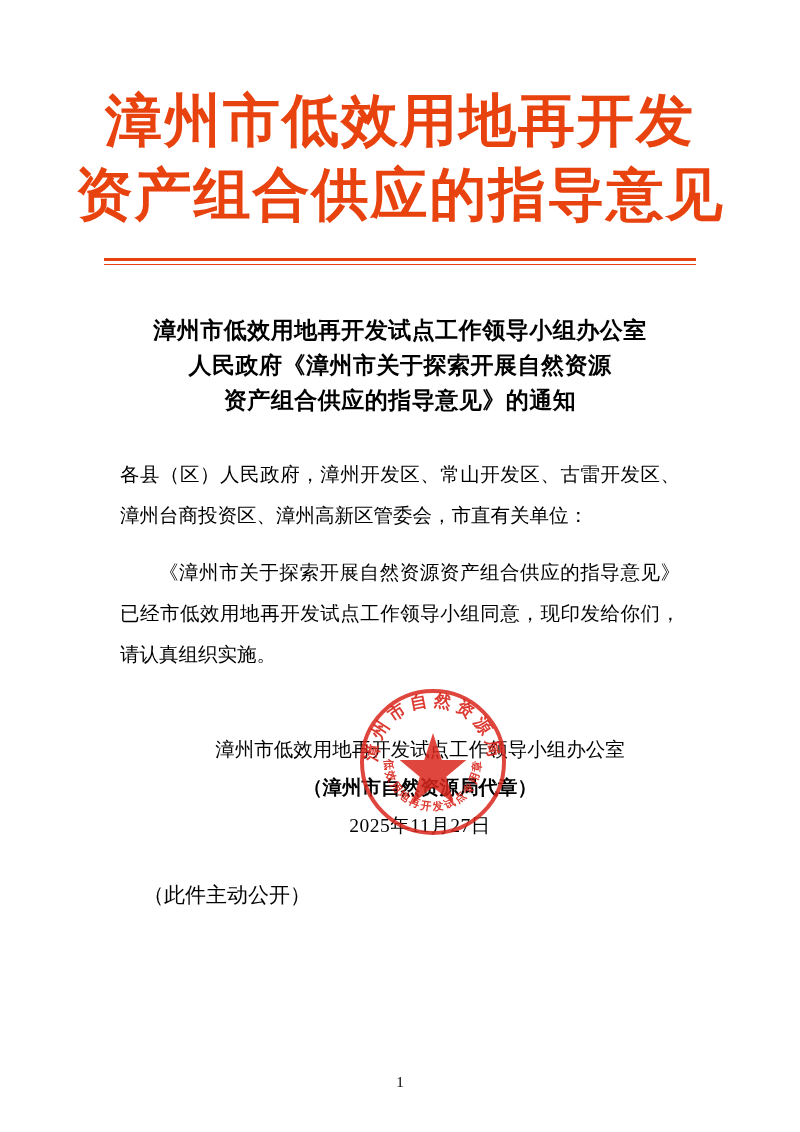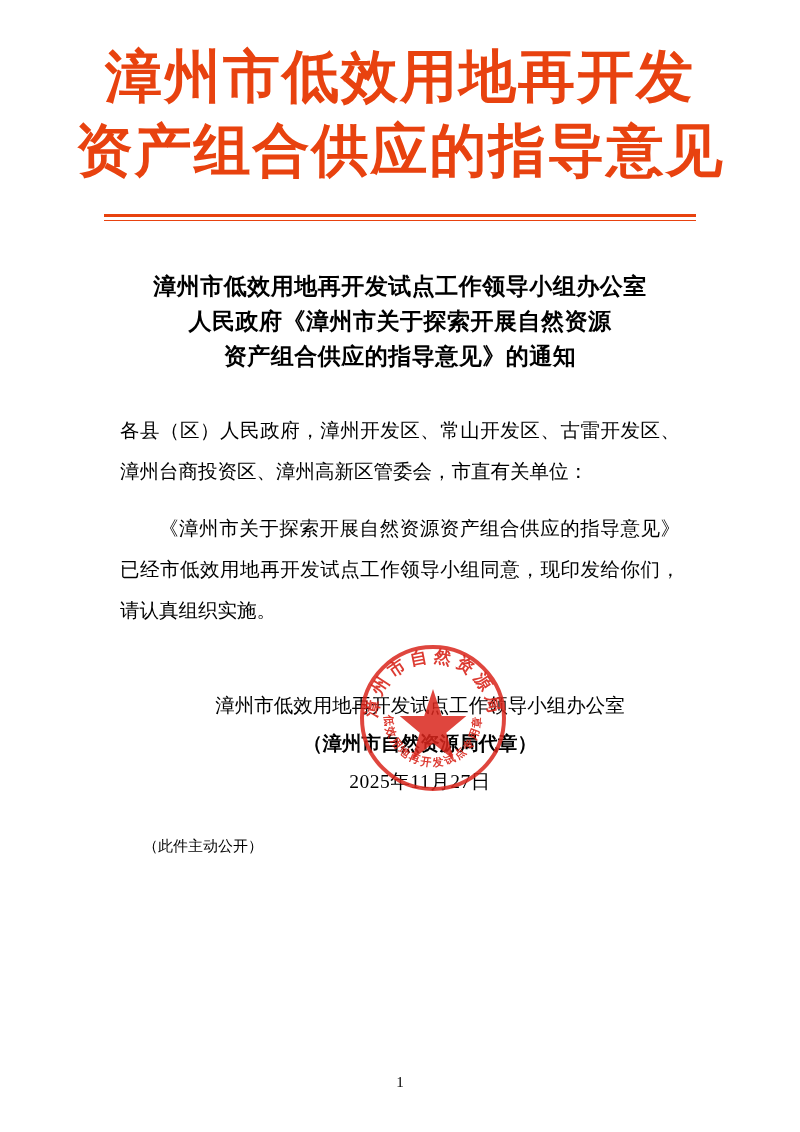--- a/index.html
+++ b/index.html
@@ -18,21 +18,21 @@
 
   .page {
     position: relative;
     width: 800px;
     height: 1132px;
     box-sizing: border-box;
   }
 
   
   .letterhead {
-    padding-top: 40px;
+    padding-top: 84px;
     text-align: center;
   }
   .letterhead-line {
     font-family: "Liberation Serif", serif;
     font-weight: bold;
     color: #e8420f;
     font-size: 57px;
     line-height: 74px;
     letter-spacing: 2px;
     white-space: nowrap;
@@ -111,21 +111,21 @@
     width: 152px;
     height: 152px;
     pointer-events: none;
   }
   .seal svg { display: block; }
 
   
   .note {
     margin: 36px auto 0 auto;
     width: 592px;
-    font-size: 15px;
+    font-size: 21px;
     text-indent: 39px;
   }
 
   
   .page-number {
     position: absolute;
     left: 0;
     right: 0;
     top: 1074px;
     text-align: center;

